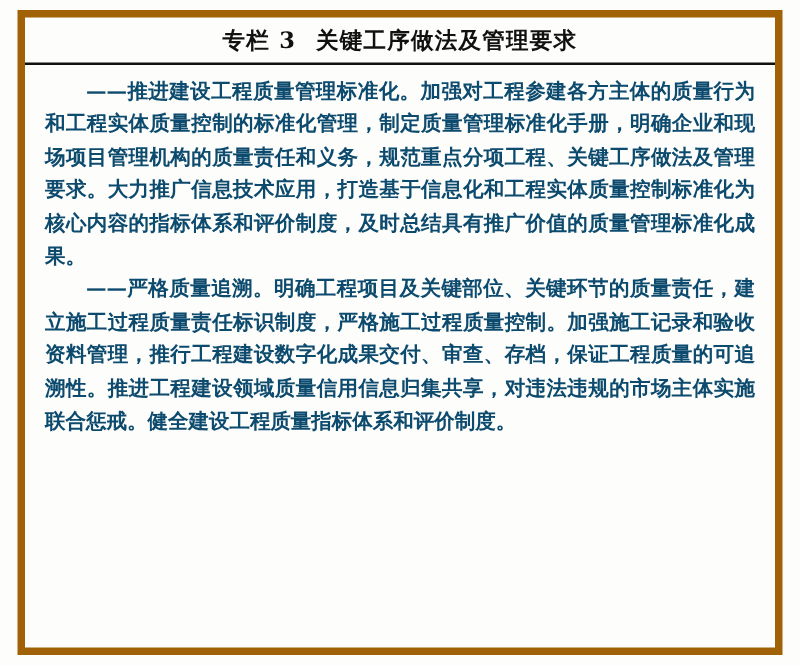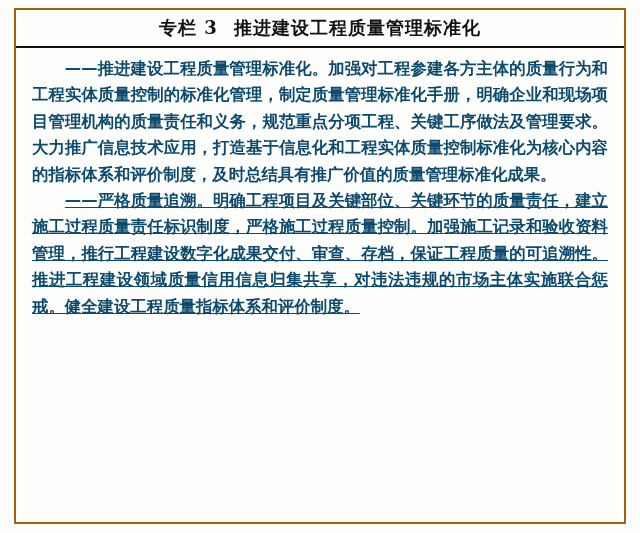--- a/index.html
+++ b/index.html
@@ -19,21 +19,21 @@
     height: 533px;
     background: #fdfdfb;
     box-sizing: border-box;
   }
   .box {
     position: absolute;
     left: 14px;
     top: 8px;
     width: 612px;
     height: 516px;
-    border: 2px solid #a16207;
+    border: 6px solid #a16207;
     box-sizing: border-box;
     background: #fdfdfb;
   }
   .title-row {
     height: 38px;
     border-bottom: 2px solid #111;
     display: flex;
     align-items: center;
     justify-content: center;
     box-sizing: border-box;
@@ -59,32 +59,31 @@
     text-align: justify;
     text-justify: inter-ideograph;
     text-indent: 2em;
     margin: 0 0 0 0;
     color: #0c4a6e;
     font-weight: 600;
     font-family: "DejaVu Serif", "Liberation Serif", serif;
   }
   .para + .para {
     margin-top: 0px;
-    text-decoration: underline;
   }
 </style>
 </head>
 <body>
 
 <div id="page">
   <div class="box">
 
     <div class="title-row">
       <span class="title-text title-label">专栏 3</span>
-      <span class="title-text">推进建设工程质量管理标准化</span>
+      <span class="title-text">关键工序做法及管理要求</span>
     </div>
 
     <div class="body-area">
       <p class="para">——推进建设工程质量管理标准化。加强对工程参建各方主体的质量行为和工程实体质量控制的标准化管理，制定质量管理标准化手册，明确企业和现场项目管理机构的质量责任和义务，规范重点分项工程、关键工序做法及管理要求。大力推广信息技术应用，打造基于信息化和工程实体质量控制标准化为核心内容的指标体系和评价制度，及时总结具有推广价值的质量管理标准化成果。</p>
       <p class="para">——严格质量追溯。明确工程项目及关键部位、关键环节的质量责任，建立施工过程质量责任标识制度，严格施工过程质量控制。加强施工记录和验收资料管理，推行工程建设数字化成果交付、审查、存档，保证工程质量的可追溯性。推进工程建设领域质量信用信息归集共享，对违法违规的市场主体实施联合惩戒。健全建设工程质量指标体系和评价制度。</p>
     </div>
 
   </div>
 </div>
 

